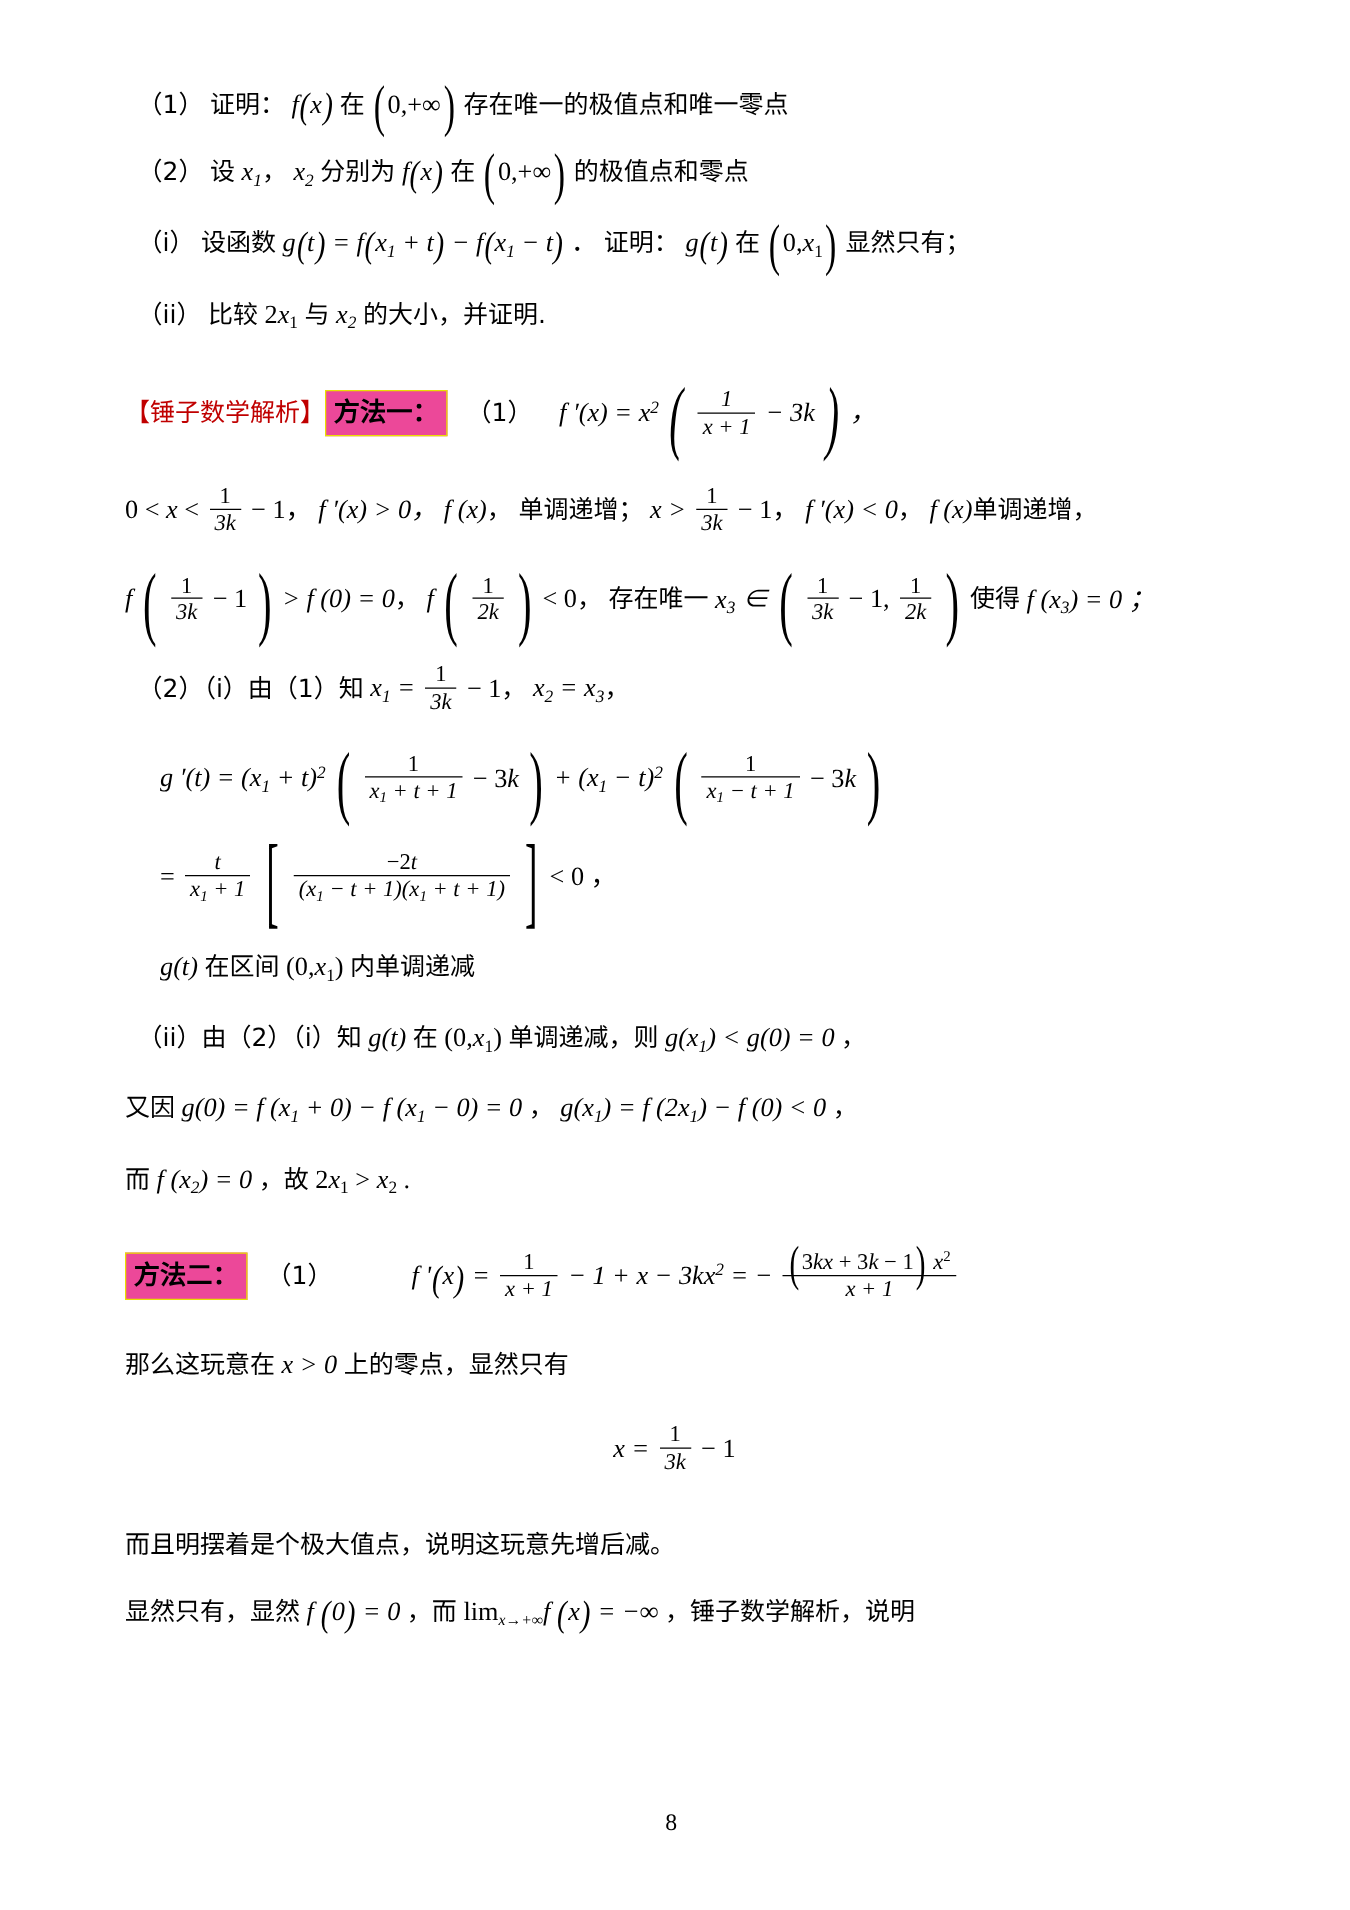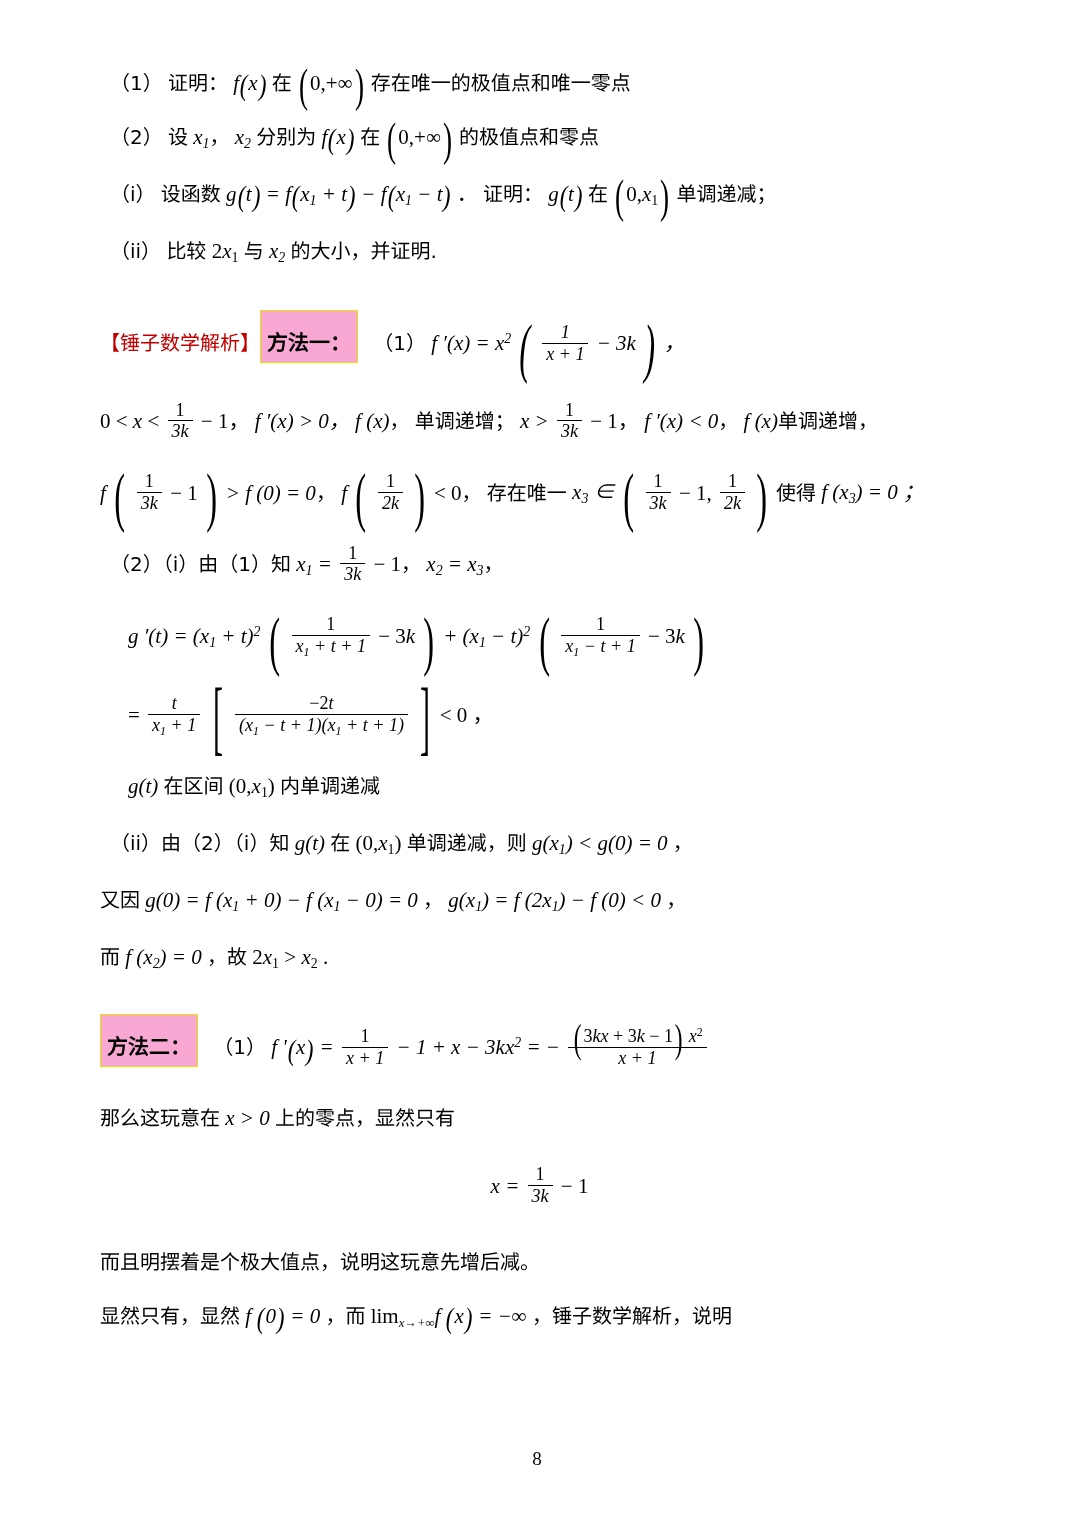--- a/index.html
+++ b/index.html
@@ -37,26 +37,26 @@
   .medp{display:inline-block; font-size:1.85em; line-height:0; vertical-align:middle; position:relative; top:0.02em; transform:scale(0.7,1.18);}
   .smallp{display:inline-block; font-size:1.3em; line-height:0; vertical-align:middle; transform:scale(0.85,1.08);}
 
   .hl-red{
     color:#c00000;
     font-weight:normal;
     font-family:"DejaVu Sans", sans-serif;
     font-size:20px;
   }
   .hl-yellow{
-    background:#f9a8d4;
+    background:#ec4899;
     color:#000;
     font-weight:bold;
     font-family:"DejaVu Sans", sans-serif;
     font-size:21px;
-    padding:19px 6px 5px 6px;
+    padding:4px 6px 5px 6px;
     border:1px solid #e8e000;
     display:inline-block;
   }
   .center{ text-align:center; white-space:normal;}
   .indent{ padding-left:10px;}
   .indent2{ padding-left:28px;}
   .pagenum{
     position:absolute;
     bottom:58px;
     left:0;
@@ -96,36 +96,36 @@
 
   <div class="line indent">
     <span class="cn">（i）</span>
     <span class="cn">设函数</span>
     <span class="mi">g<span class="smallp">(</span>t<span class="smallp">)</span> <span class="mn">=</span> f<span class="smallp">(</span>x<sub>1</sub> <span class="mn">+</span> t<span class="smallp">)</span> <span class="mn">−</span> f<span class="smallp">(</span>x<sub>1</sub> <span class="mn">−</span> t<span class="smallp">)</span></span>
     <span class="mn">．</span>
     <span class="cn">证明：</span>
     <span class="mi">g<span class="smallp">(</span>t<span class="smallp">)</span></span>
     <span class="cn">在</span>
     <span class="mn"><span class="medp">(</span>0,<span class="mi">x</span><sub>1</sub><span class="medp">)</span></span>
-    <span class="cn">单调递减；</span>
+    <span class="cn">显然只有；</span>
   </div>
 
   <div class="line indent">
     <span class="cn">（ii）</span>
     <span class="cn">比较</span>
     <span class="mn">2<span class="mi">x</span><sub>1</sub></span>
     <span class="cn">与</span>
     <span class="mi">x<sub>2</sub></span>
     <span class="cn">的大小，并证明.</span>
   </div>
 
   <div class="line" style="margin-top:44px; margin-bottom:34px;">
     <span class="hl-red">【锤子数学解析】</span><span class="hl-yellow">方法一：</span>
     <span class="cn" style="margin-left:10px;">（1）</span>
-    <span class="mi" style="">
+    <span class="mi" style="margin-left:16px;">
       f ′(<span class="mi">x</span>) <span class="mn">=</span> x<sup>2</sup>
       <span class="bigp">(</span>
       <span class="frac"><span class="num mn">1</span><span class="den mi">x <span class="mn">+</span> 1</span></span>
       <span class="mn">− 3</span><span class="mi">k</span>
       <span class="bigp">)</span>
       <span class="mn">，</span>
     </span>
   </div>
 
   <div class="line">
@@ -208,21 +208,21 @@
     <span class="mi">g(x<sub>1</sub>) <span class="mn">=</span> f (2x<sub>1</sub>) <span class="mn">−</span> f (0) <span class="mn">&lt; 0</span></span> <span class="cn">，</span>
   </div>
 
   <div class="line">
     <span class="cn">而</span> <span class="mi">f (x<sub>2</sub>) <span class="mn">= 0</span></span> <span class="cn">，故</span> <span class="mn">2<span class="mi">x</span><sub>1</sub> &gt; <span class="mi">x</span><sub>2</sub> .</span>
   </div>
 
   <div class="line" style="margin-top:42px; margin-bottom:34px;">
     <span class="hl-yellow">方法二：</span>
     <span class="cn" style="margin-left:10px;">（1）</span>
-    <span style="display:inline-block; ">
+    <span style="display:inline-block; margin-left:58px;">
       <span class="mi">f '<span class="smallp">(</span>x<span class="smallp">)</span> <span class="mn">=</span></span>
       <span class="frac"><span class="num mn">1</span><span class="den mi">x <span class="mn">+</span> 1</span></span>
       <span class="mi"><span class="mn">− 1 +</span> x <span class="mn">− 3</span>kx<sup class="mn">2</sup> <span class="mn">= −</span></span>
       <span class="frac"><span class="num mn"><span class="medp">(</span>3<span class="mi">kx</span> <span class="mn">+</span> 3<span class="mi">k</span> <span class="mn">−</span> 1<span class="medp">)</span> <span class="mi">x</span><sup>2</sup></span><span class="den mi">x <span class="mn">+</span> 1</span></span>
     </span>
   </div>
 
   <div class="line">
     <span class="cn">那么这玩意在</span> <span class="mi">x <span class="mn">&gt; 0</span></span> <span class="cn">上的零点，显然只有</span>
   </div>

